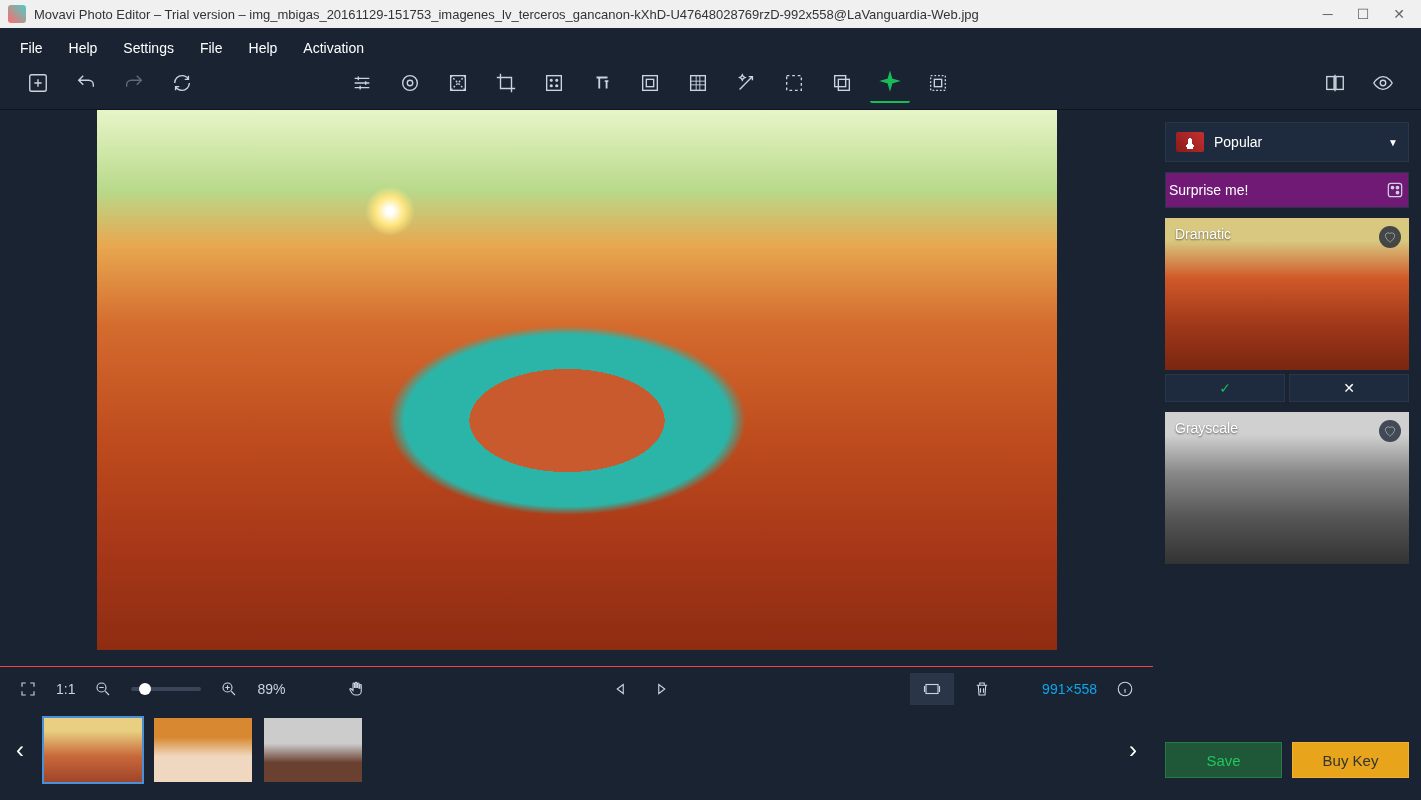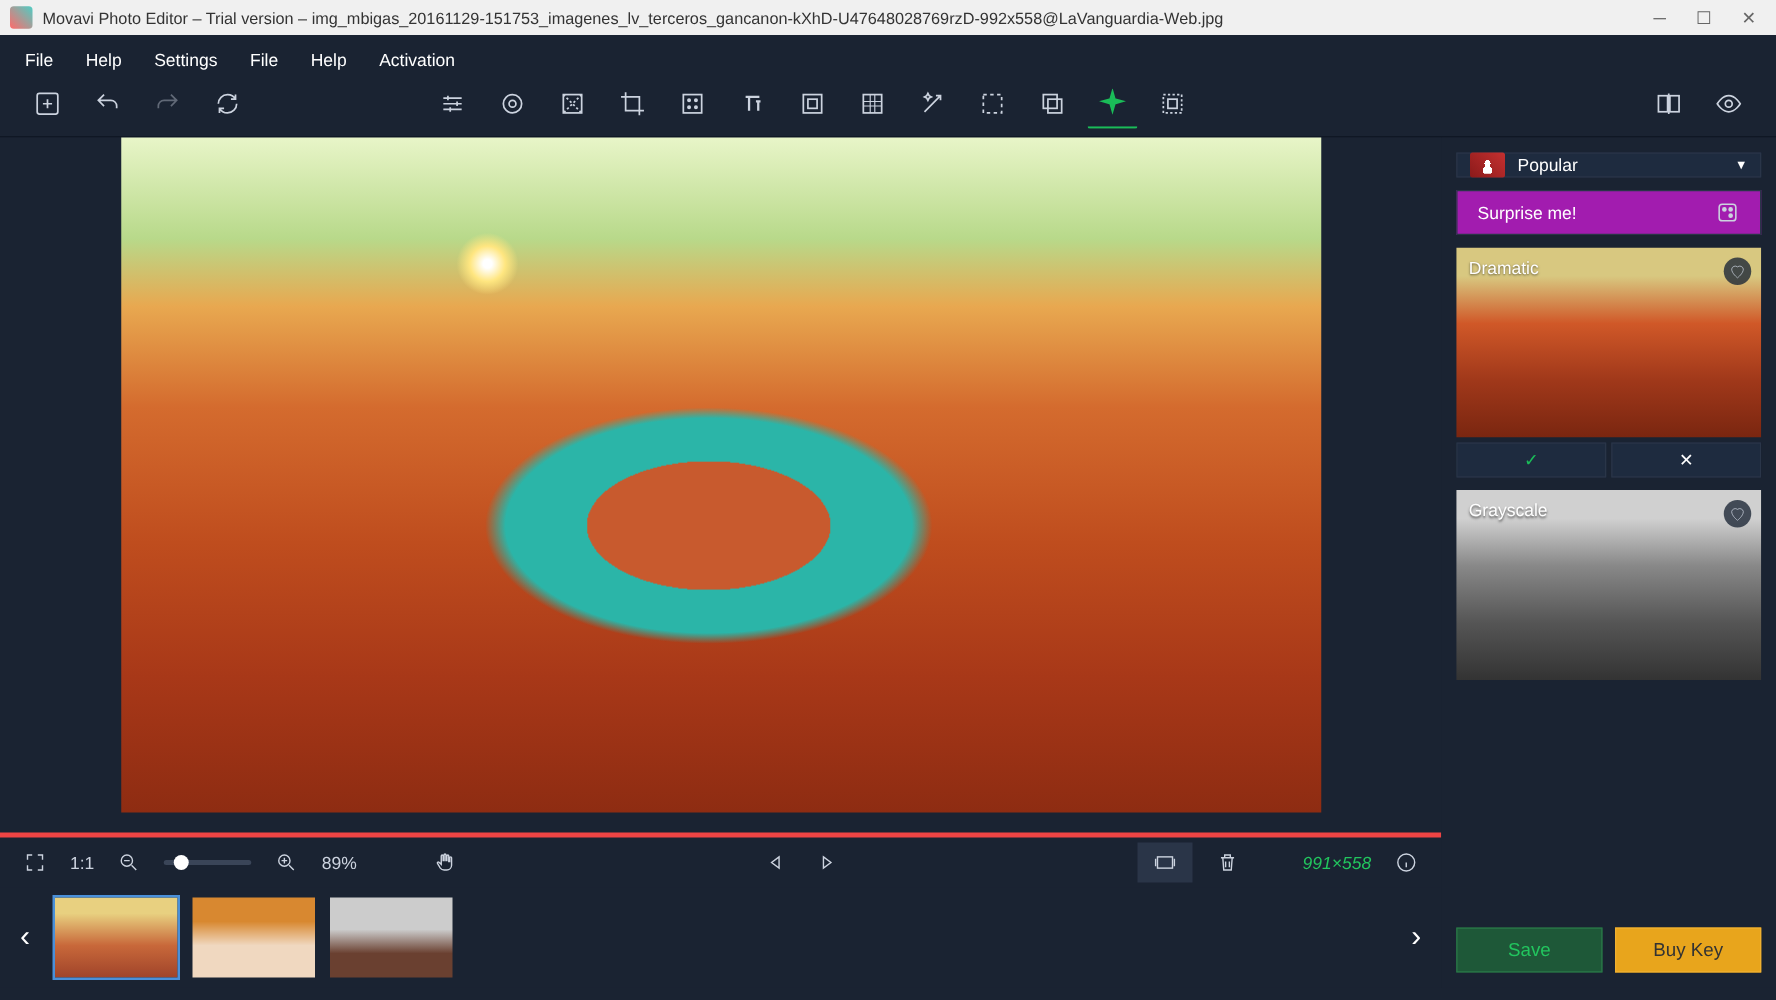--- a/index.html
+++ b/index.html
@@ -18,44 +18,44 @@
 .tb-btn svg { width: 22px; height: 22px; stroke: #ccd3df; fill: none; stroke-width: 1.5; }
 .tb-btn.active svg { stroke: #1abc58; fill: #1abc58; }
 .tb-spacer { flex: 1; }
 .tb-gap { width: 140px; }
 .main { display: flex; height: 680px; }
 .canvas-area { flex: 1; display: flex; flex-direction: column; }
 .canvas { flex: 1; display: flex; align-items: flex-start; justify-content: center; padding-top: 0; background: #1a2332; }
 .canvas-image { width: 960px; height: 540px; background: linear-gradient(to bottom, #e8f5c8 0%, #b8d98a 15%, #e8a850 25%, #d46b2e 40%, #bf4d1e 60%, #a83818 80%, #8e2c12 100%); position: relative; overflow: hidden; }
 .canvas-image::before { content:''; position:absolute; top:35%; left:25%; width:48%; height:45%; background: radial-gradient(ellipse at center, #c85a2e 30%, transparent 30%), radial-gradient(ellipse at center, #2bb5a8 50%, transparent 55%); border-radius: 50%; }
 .canvas-image .sun { position: absolute; top: 14%; left: 28%; width: 50px; height: 50px; background: radial-gradient(circle, #fff 10%, #ffe680 40%, transparent 70%); }
-.bottom-bar { height: 44px; background: #1a2332; display: flex; align-items: center; padding: 0 12px; gap: 12px; border-top: 4px solid #ef4444; }
+.bottom-bar { height: 44px; background: #1a2332; display: flex; align-items: center; padding: 0 12px; gap: 12px; border-top: 1px solid #ef4444; }
 .bb-btn { width: 32px; height: 32px; display: flex; align-items: center; justify-content: center; cursor: pointer; }
 .bb-btn svg { width: 18px; height: 18px; stroke: #ccd3df; fill: none; stroke-width: 1.5; }
 .zoom-slider { width: 70px; height: 4px; background: #3a4558; border-radius: 2px; position: relative; }
 .zoom-slider .thumb { position: absolute; left: 8px; top: -4px; width: 12px; height: 12px; background: #fff; border-radius: 50%; }
 .zoom-text { font-size: 14px; color: #ccd3df; }
 .bb-spacer { flex: 1; }
 .play-controls { display: flex; gap: 8px; }
-.dim-text { font-size: 14px; color: #22c55e; font-style: italic; }
+.dim-text { font-size: 14px; color: #0ea5e9; }
 .thumb-strip { height: 80px; background: #1a2332; display: flex; align-items: center; padding: 0 8px; gap: 12px; }
 .nav-arrow { width: 24px; height: 60px; display: flex; align-items: center; justify-content: center; cursor: pointer; color: #fff; font-size: 24px; }
 .thumbs { display: flex; gap: 12px; flex: 1; }
 .thumb { width: 98px; height: 64px; background: #555; cursor: pointer; }
 .thumb.active { outline: 2px solid #4a90d9; }
 .thumb.t1 { background: linear-gradient(to bottom, #e8d080 20%, #c8683a 60%, #a0442a 100%); }
 .thumb.t2 { background: linear-gradient(to bottom, #d88830 30%, #f0d8c0 60%); }
 .thumb.t3 { background: linear-gradient(to bottom, #ccc 40%, #6a4030 70%); }
 .sidebar { width: 268px; background: #1a2332; padding: 12px; display: flex; flex-direction: column; gap: 10px; overflow-y: hidden; }
-.dropdown { height: 20px; background: #1e2b3f; border: 1px solid #2a3548; display: flex; align-items: center; padding: 0 10px; cursor: pointer; }
+.dropdown { height: 40px; background: #1e2b3f; border: 1px solid #2a3548; display: flex; align-items: center; padding: 0 10px; cursor: pointer; }
 .dd-icon { width: 28px; height: 20px; background: linear-gradient(45deg,#8b1a1a,#c43030); margin-right: 10px; border-radius: 2px; position: relative; }
 .dd-icon::after { content:''; position:absolute; top:3px; left:9px; width:10px; height:14px; background: radial-gradient(circle at 50% 80%, #fff 30%, transparent 30%), radial-gradient(circle at 50% 40%, #fff 25%, transparent 25%); }
 .dd-label { flex: 1; font-size: 14px; }
 .dd-arrow { font-size: 10px; }
-.surprise { height: 36px; background: #a21caf; border: 1px solid #2a3548; display: flex; align-items: center; padding: 0 16px; cursor: pointer; }
+.surprise { height: 36px; background: #701a75; border: 1px solid #2a3548; display: flex; align-items: center; padding: 0 3px; cursor: pointer; }
 .surprise-label { flex: 1; font-size: 14px; }
 .effect-list { display: flex; flex-direction: column; gap: 10px; flex: 1; overflow: hidden; }
 .effect { position: relative; height: 152px; cursor: pointer; overflow: hidden; }
 .effect.selected { outline: 2px solid #1abc58; }
 .effect-img { width: 100%; height: 100%; }
 .eff-dramatic { background: linear-gradient(to bottom, #d8c880 15%, #d05828 40%, #a0381a 70%, #7a2610 100%); }
 .eff-lomo { background: linear-gradient(to bottom, #e8e8a0 15%, #d87838 40%, #b04820 70%, #8a3015 100%); }
 .eff-gray { background: linear-gradient(to bottom, #d0d0d0 15%, #888 40%, #555 70%, #333 100%); filter: grayscale(1); }
 .effect-label { position: absolute; top: 8px; left: 10px; font-size: 14px; text-shadow: 0 1px 2px rgba(0,0,0,0.6); }
 .effect-fav { position: absolute; top: 8px; right: 8px; width: 22px; height: 22px; background: rgba(30,40,55,0.8); border-radius: 50%; display: flex; align-items: center; justify-content: center; }

